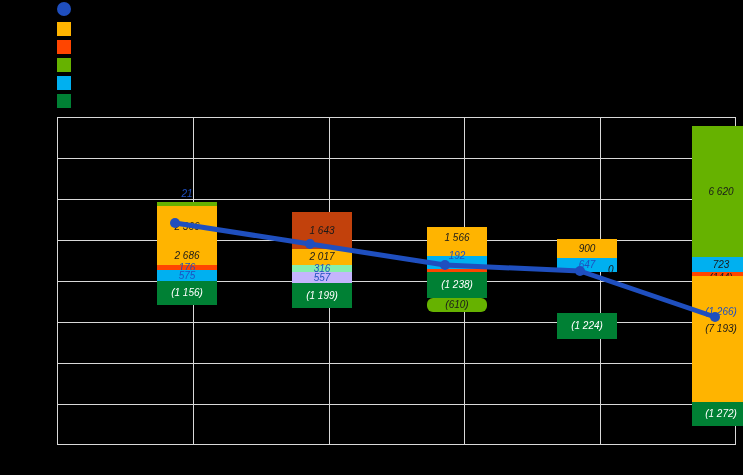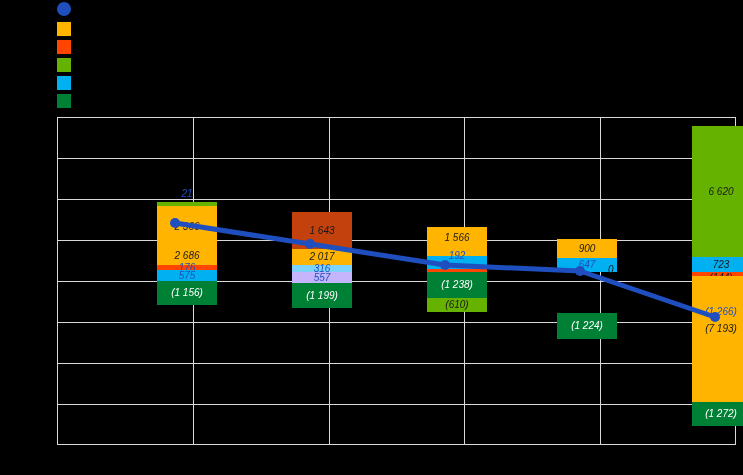--- a/index.html
+++ b/index.html
@@ -178,42 +178,42 @@
           <span class="seg-label" style="color: rgb(255, 255, 255); position: relative; top: 0px;">(1 156)</span>
         </div>
       </div>
       <div class="bar-col" style="left: 235px; width: 60px;">
         <div class="seg" style="top: 95px; height: 37px; background: #c2410c;">
           <span class="seg-label" style="color: rgb(26, 26, 26); position: relative; top: 0px;">1 643</span>
         </div>
         <div class="seg" style="top: 132px; height: 16px; background: rgb(255, 180, 0);">
           <span class="seg-label" style="color: rgb(26, 26, 26); position: relative; top: 0px;">2 017</span>
         </div>
-        <div class="seg" style="top: 148px; height: 7px; background: #7dd3fc;">
+        <div class="seg" style="top: 148px; height: 7px; background: #86efac;">
           <span class="seg-label" style="color: rgb(31, 79, 191); position: relative; top: 0px;">316</span>
         </div>
         <div class="seg" style="top: 155px; height: 11px; background: #c4b5fd;">
           <span class="seg-label" style="color: rgb(31, 79, 191); position: relative; top: 0px;">557</span>
         </div>
         <div class="seg" style="top: 166px; height: 25px; background: rgb(0, 128, 52);">
           <span class="seg-label" style="color: rgb(255, 255, 255); position: relative; top: 0px;">(1 199)</span>
         </div>
       </div>
       <div class="bar-col" style="left: 370px; width: 60px;">
         <div class="seg" style="top: 110px; height: 35px; background: rgb(255, 180, 0);">
           <span class="seg-label" style="color: rgb(26, 26, 26); position: relative; top: -7px;">1 566</span>
         </div>
         <div class="seg" style="top: 139px; height: 13px; background: rgb(0, 176, 240);">
           <span class="seg-label" style="color: rgb(31, 79, 191); position: relative; top: -7px;">192</span>
         </div>
         <div class="seg" style="top: 152px; height: 3px; background: rgb(255, 69, 0);"></div>
         <div class="seg" style="top: 155px; height: 26px; background: rgb(0, 128, 52);">
           <span class="seg-label" style="color: rgb(255, 255, 255); position: relative; top: 0px;">(1 238)</span>
         </div>
-        <div class="seg" style="top: 181px; height: 14px; background: rgb(102, 178, 0);">
+        <div class="seg" style="top: 181px; height: 14px; background: rgb(102, 178, 0); border-radius: 6px;">
           <span class="seg-label" style="color: rgb(26, 26, 26); position: relative; top: 0px;">(610)</span>
         </div>
       </div>
       <div class="bar-col" style="left: 500px; width: 60px;">
         <div class="seg" style="top: 122px; height: 19px; background: rgb(255, 180, 0);">
           <span class="seg-label" style="color: rgb(26, 26, 26); position: relative; top: 0px;">900</span>
         </div>
         <div class="seg" style="top: 141px; height: 14px; background: rgb(0, 176, 240);">
           <span class="seg-label" style="color: rgb(31, 79, 191); position: relative; top: 0px;">647</span>
         </div>

